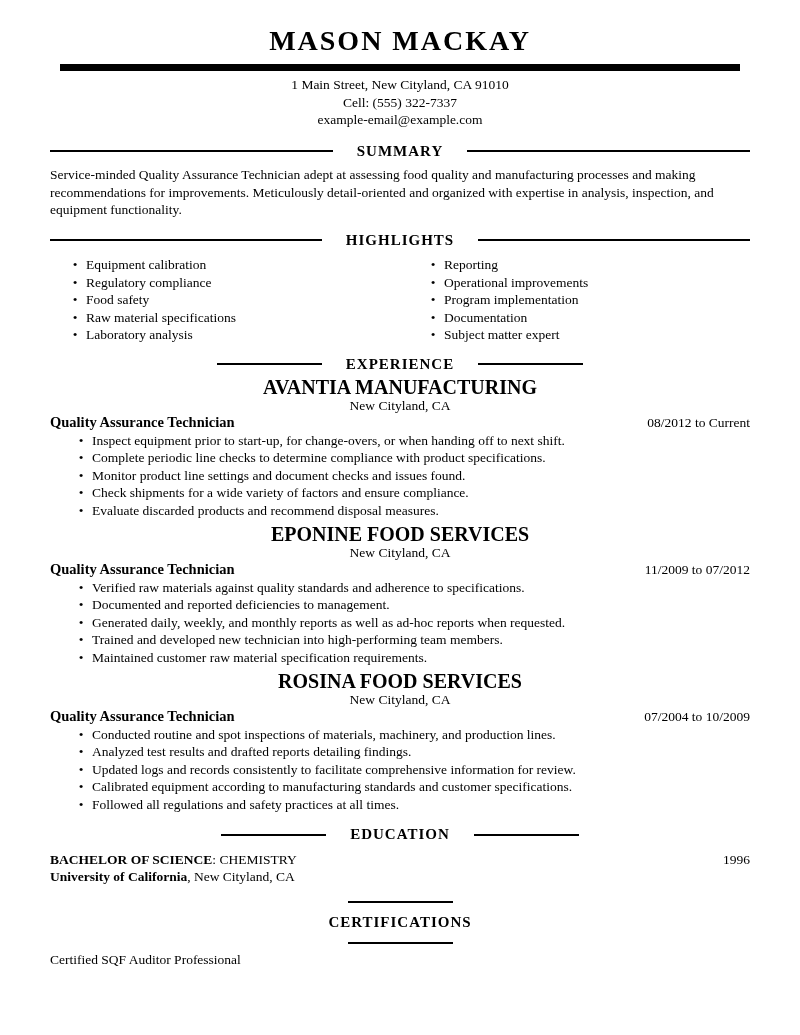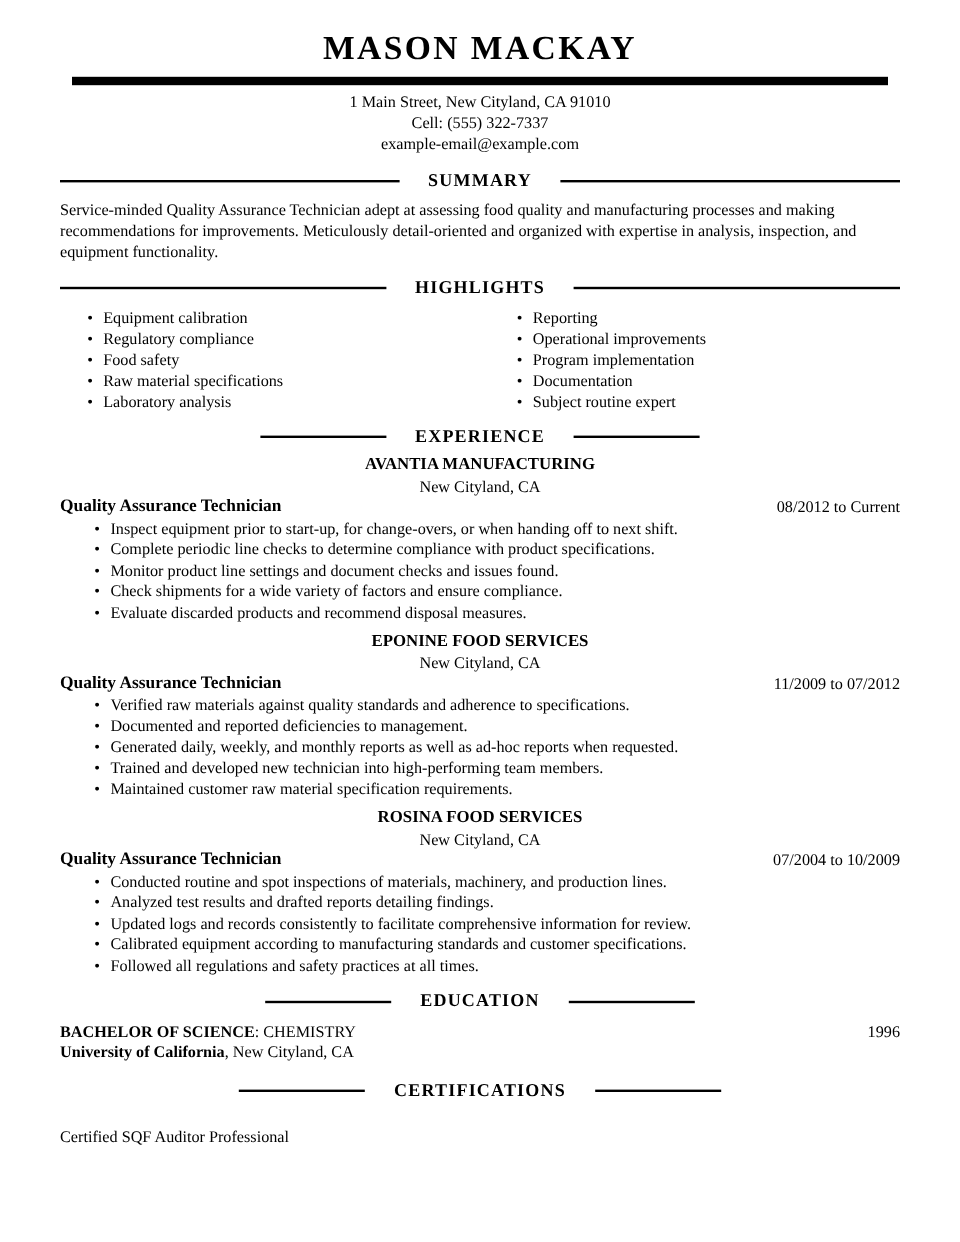--- a/index.html
+++ b/index.html
@@ -16,32 +16,32 @@
   .sec-header .rule { height: 2px; background: #000; }
   .sec-header.wide .rule { flex: 1; }
   .sec-header.short { justify-content: center; }
   .sec-header.short .rule { width: 105px; }
   .sec-title { padding: 0 13px; font-weight: bold; font-size: 15px; letter-spacing: 1px; white-space: nowrap; }
 
   .mt-summary     { margin-top: 14px; margin-bottom: 6px; }
   .mt-highlights  { margin-top: 13px; margin-bottom: 7px; }
   .mt-experience  { margin-top: 12px; margin-bottom: 6px; }
   .mt-education   { margin-top: 13px; margin-bottom: 7px; }
-  .mt-certs       { margin-top: 15px; margin-bottom: 21px; }
+  .mt-certs       { margin-top: 15px; margin-bottom: 7px; flex-direction: column; }
 
   .li { display: flex; }
   .li .dot { flex: 0 0 22px; text-align: center; }
 
   .hl-cols { display: flex; }
   .hl-col { width: 50%; }
   .hl-col.left  { padding-left: 14px; box-sizing: border-box; }
   .hl-col.right { padding-left: 22px; box-sizing: border-box; }
 
   .center { text-align: center; }
-  .company { font-weight: bold; font-size: 14px; }
+  .company { font-weight: bold; font-size: 20px; }
   .job { margin-bottom: 3px; }
   .job-row { display: flex; justify-content: space-between; align-items: flex-end; }
   .job-title { font-weight: bold; font-size: 14.5px; }
   .job-bullets { padding-left: 20px; margin-bottom: 7px; }
 
   .bold { font-weight: bold; }
   .edu-row { display: flex; justify-content: space-between; align-items: baseline; }
 </style>
 </head>
 <body>
@@ -101,21 +101,21 @@
       <div class="li">
           <span class="dot">•</span>
           <span>Program implementation</span>
         </div>
       <div class="li">
           <span class="dot">•</span>
           <span>Documentation</span>
         </div>
       <div class="li">
           <span class="dot">•</span>
-          <span>Subject routine expert</span>
+          <span>Subject matter expert</span>
         </div>
     </div>
   </div>
 
   <div class="sec-header short mt-experience">
     <span class="rule"></span>
     <span class="sec-title">EXPERIENCE</span>
     <span class="rule"></span>
   </div>
 

